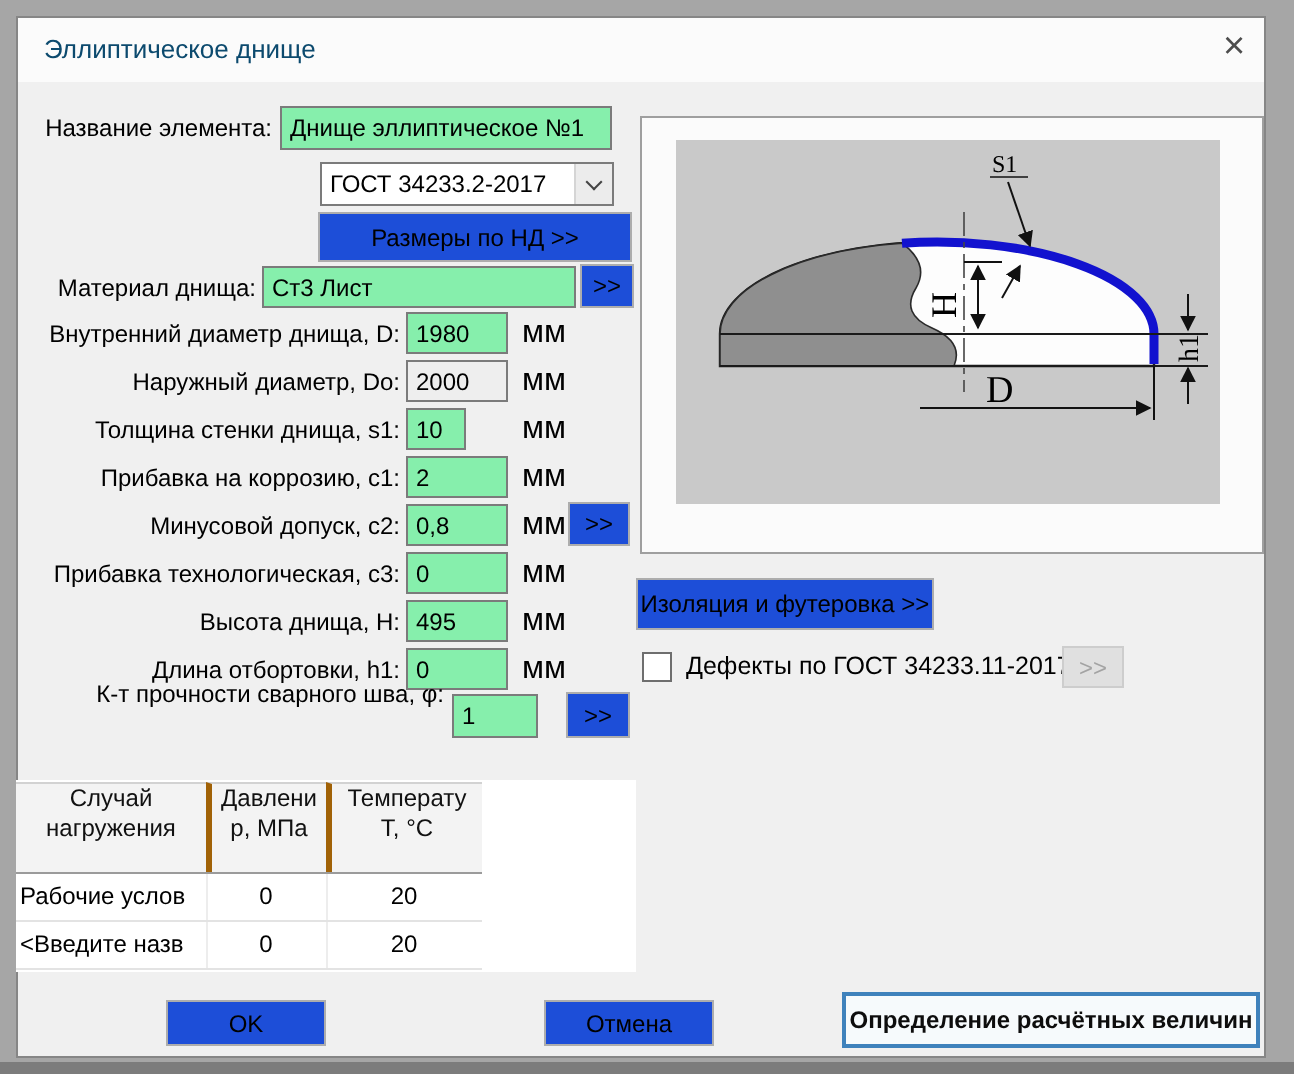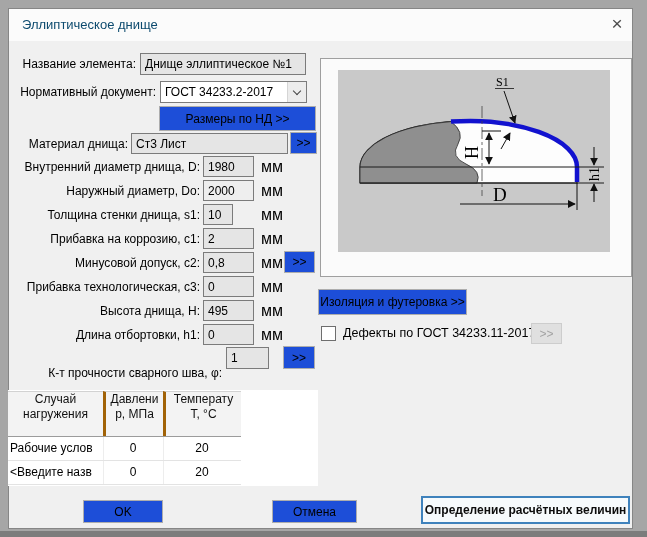--- a/index.html
+++ b/index.html
@@ -5,21 +5,21 @@
   * { margin:0; padding:0; box-sizing:border-box; }
   html,body { width:647px; height:537px; }
   body { font-family:"Liberation Sans","DejaVu Sans",sans-serif; }
   #screen { position:relative; width:647px; height:537px; background:#a6a6a6; overflow:hidden; }
   #screen::after { content:""; position:absolute; left:0; bottom:0; width:647px; height:6px; background:#7c7c7c; }
   #dialog { position:absolute; left:8px; top:8px; width:625px; height:521px; background:#f0f0f0; border:1px solid #868686; }
   #titlebar { position:absolute; left:9px; top:9px; width:623px; height:32px; background:#fbfbfb; }
   #title { position:absolute; left:22px; top:9px; height:32px; line-height:32px; font-size:13px; color:#0c4a6e; }
   #close { position:absolute; left:602px; top:9px; width:30px; height:30px; font-size:19px; color:#4d4d4d; display:flex; align-items:center; justify-content:center; cursor:default; }
   .lbl { position:absolute; font-size:12px; color:#000; text-align:right; line-height:18px; white-space:nowrap; }
-  .tb  { position:absolute; background:#e5e5e5; border:1px solid #7b7b7b; font-size:12px; color:#000; display:flex; align-items:center; padding:0 4px; overflow:hidden; white-space:nowrap; }
+  .tb  { position:absolute; background:#86efac; border:1px solid #7b7b7b; font-size:12px; color:#000; display:flex; align-items:center; padding:0 4px; overflow:hidden; white-space:nowrap; }
   .tb.dis { background:#eeeeee; }
   .btn { position:absolute; background:#1d4ed8; border:1px solid #adadad; font-size:12px; color:#000; display:flex; align-items:center; justify-content:center; white-space:nowrap; }
   .btn.disabled { background:#e0e0e0; border-color:#cdcdcd; color:#a3a3a3; }
   .unit { position:absolute; font-size:16px; line-height:21px; color:#000; }
   .combo { position:absolute; background:#fff; border:1px solid #7b7b7b; display:flex; align-items:center; }
   .combo .val { flex:1; font-size:12px; padding-left:4px; white-space:nowrap; overflow:hidden; }
   .combo .arrowbox { width:19px; align-self:stretch; background:#ececec; border-left:1px solid #d5d5d5; display:flex; align-items:center; justify-content:center; }
   .chev { width:6px; height:6px; border-right:1.4px solid #444; border-bottom:1.4px solid #444; transform:rotate(45deg); margin-top:-3px; }
   #groupbox { position:absolute; left:320px; top:58px; width:312px; height:219px; background:#fbfbfb; border:1px solid #9f9f9f; }
   #diagram { position:absolute; left:338px; top:70px; }
@@ -43,21 +43,20 @@
   <div id="dialog"></div>
   <div id="titlebar"></div>
   <div id="title">Эллиптическое днище</div>
   <div id="close">×</div>
 
   <div class="lbl" style="left:10px;top:55px;width:126px">Название элемента:</div>
   <div class="tb" style="left:140px;top:53px;width:166px;height:22px">
       <span>Днище эллиптическое №1</span>
     </div>
 
-  <div class="lbl" style="left:10px;top:83px;width:146px">Нормативный документ:</div>
   <div class="combo" style="left:160px;top:81px;width:147px;height:22px">
     <span class="val">ГОСТ 34233.2-2017</span>
     <span class="arrowbox">
         <span class="chev"></span>
       </span>
   </div>
   <div class="btn" style="left:159px;top:106px;width:157px;height:25px">Размеры по НД &gt;&gt;</div>
 
   <div class="lbl" style="left:10px;top:135px;width:118px">Материал днища:</div>
   <div class="tb" style="left:131px;top:133px;width:157px;height:21px">
@@ -107,21 +106,21 @@
       <span>495</span>
     </div>
   <div class="unit" style="left:261px;top:300px">мм</div>
 
   <div class="lbl" style="left:10px;top:326px;width:190px">Длина отбортовки, h1:</div>
   <div class="tb" style="left:203px;top:324px;width:51px;height:21px">
       <span>0</span>
     </div>
   <div class="unit" style="left:261px;top:324px">мм</div>
 
-  <div class="lbl" style="left:10px;top:364px;width:212px">К-т прочности сварного шва, φ:</div>
+  <div class="lbl" style="left:10px;top:338px;width:212px">К-т прочности сварного шва, φ:</div>
   <div class="tb" style="left:226px;top:347px;width:43px;height:22px">
       <span>1</span>
     </div>
   <div class="btn" style="left:283px;top:346px;width:32px;height:23px">&gt;&gt;</div>
 
   <div id="groupbox"></div>
   <svg id="diagram" width="272" height="182" viewBox="0 0 272 182">
     <defs>
       <marker id="arrE" viewBox="0 0 10 10" refX="9" refY="5" markerWidth="8" markerHeight="8" orient="auto">
           <path d="M0,0 L10,5 L0,10 Z" fill="#111"></path>

